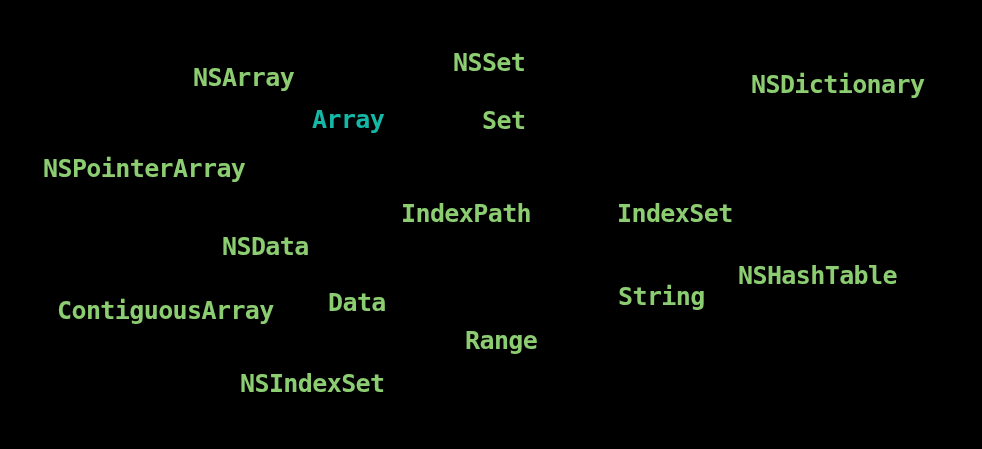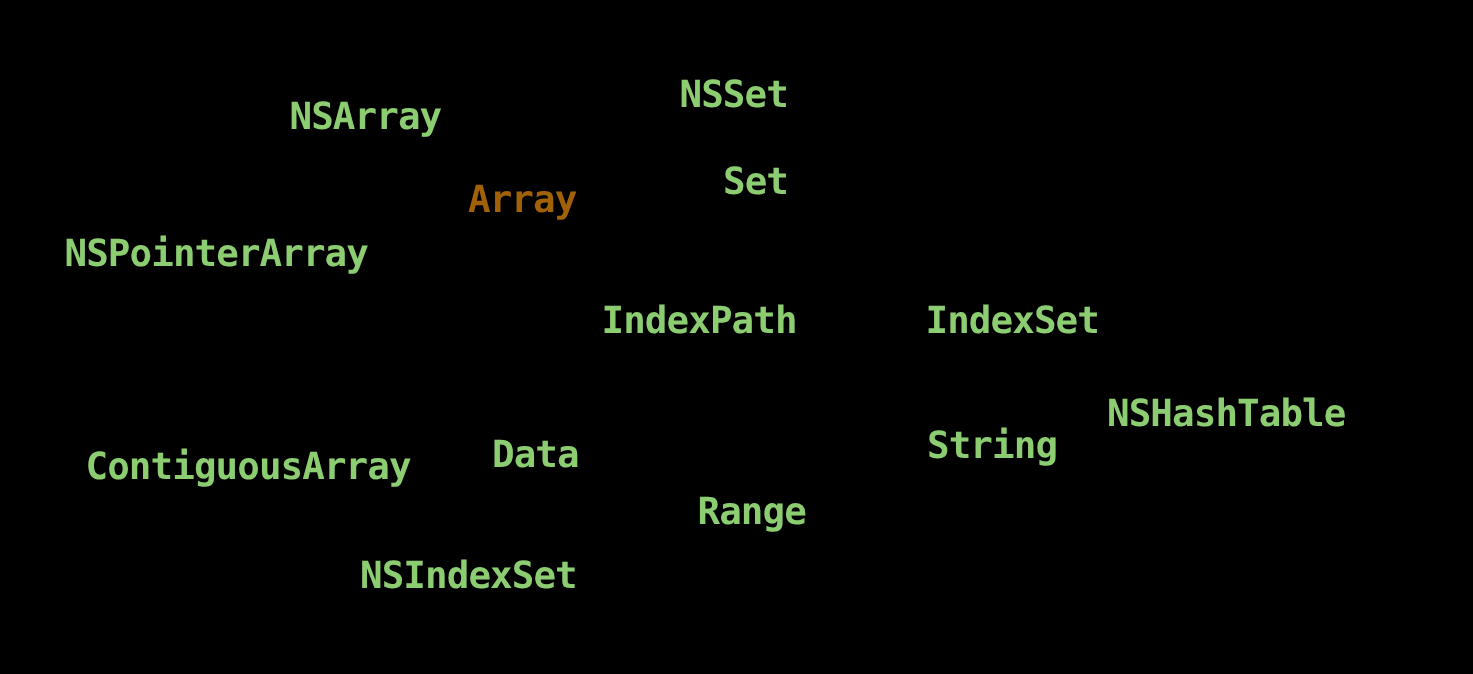--- a/index.html
+++ b/index.html
@@ -24,24 +24,26 @@
     white-space: pre;
     color: #8ccd72; 
   }
 </style>
 </head>
 <body>
 
 <div class="slide" id="slide-canvas" style="background: rgb(0, 0, 0);">
     <span class="type-label" style="left: 193px; top: 65px; color: rgb(140, 205, 114);">NSArray</span>
     <span class="type-label" style="left: 453px; top: 50px; color: rgb(140, 205, 114);">NSSet</span>
-    <span class="type-label" style="left: 312px; top: 120px; color: #a16207;">Array</span>
+    <span class="type-label" style="left: 751px; top: 72px; color: rgb(140, 205, 114);">NSDictionary</span>
+    <span class="type-label" style="left: 312px; top: 107px; color: #14b8a6;">Array</span>
     <span class="type-label" style="left: 482px; top: 108px; color: rgb(140, 205, 114);">Set</span>
     <span class="type-label" style="left: 43px; top: 156px; color: rgb(140, 205, 114);">NSPointerArray</span>
     <span class="type-label" style="left: 401px; top: 201px; color: rgb(140, 205, 114);">IndexPath</span>
     <span class="type-label" style="left: 597px; top: 201px; color: rgb(140, 205, 114); margin-left: 20px;">IndexSet</span>
+    <span class="type-label" style="left: 222px; top: 234px; color: rgb(140, 205, 114);">NSData</span>
     <span class="type-label" style="left: 738px; top: 263px; color: rgb(140, 205, 114);">NSHashTable</span>
     <span class="type-label" style="left: 618px; top: 284px; color: rgb(140, 205, 114);">String</span>
     <span class="type-label" style="left: 57px; top: 298px; color: rgb(140, 205, 114); text-align: right;">ContiguousArray</span>
     <span class="type-label" style="left: 328px; top: 290px; color: rgb(140, 205, 114);">Data</span>
     <span class="type-label" style="left: 465px; top: 328px; color: rgb(140, 205, 114);">Range</span>
     <span class="type-label" style="left: 240px; top: 371px; color: rgb(140, 205, 114);">NSIndexSet</span>
   </div>
 
 </body></html>

